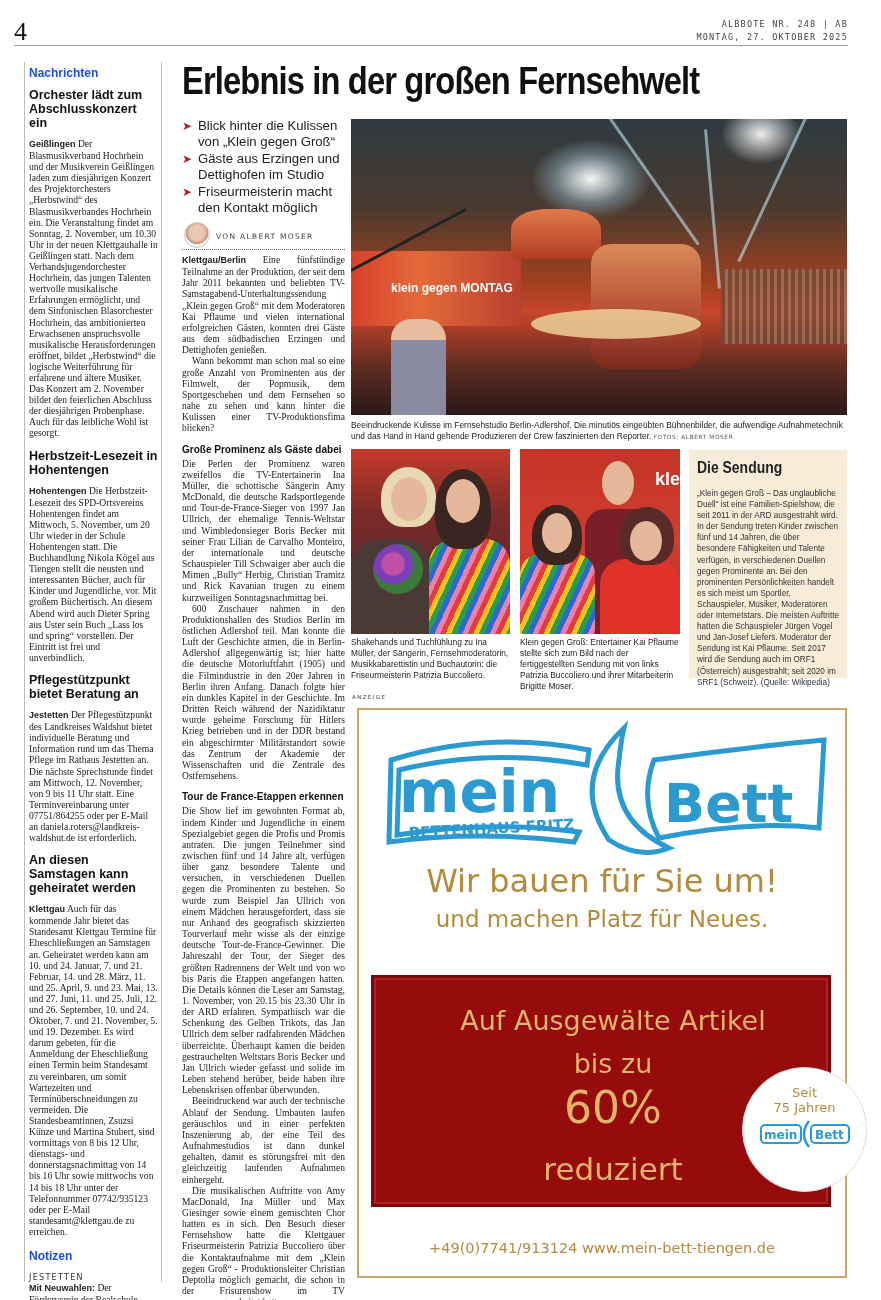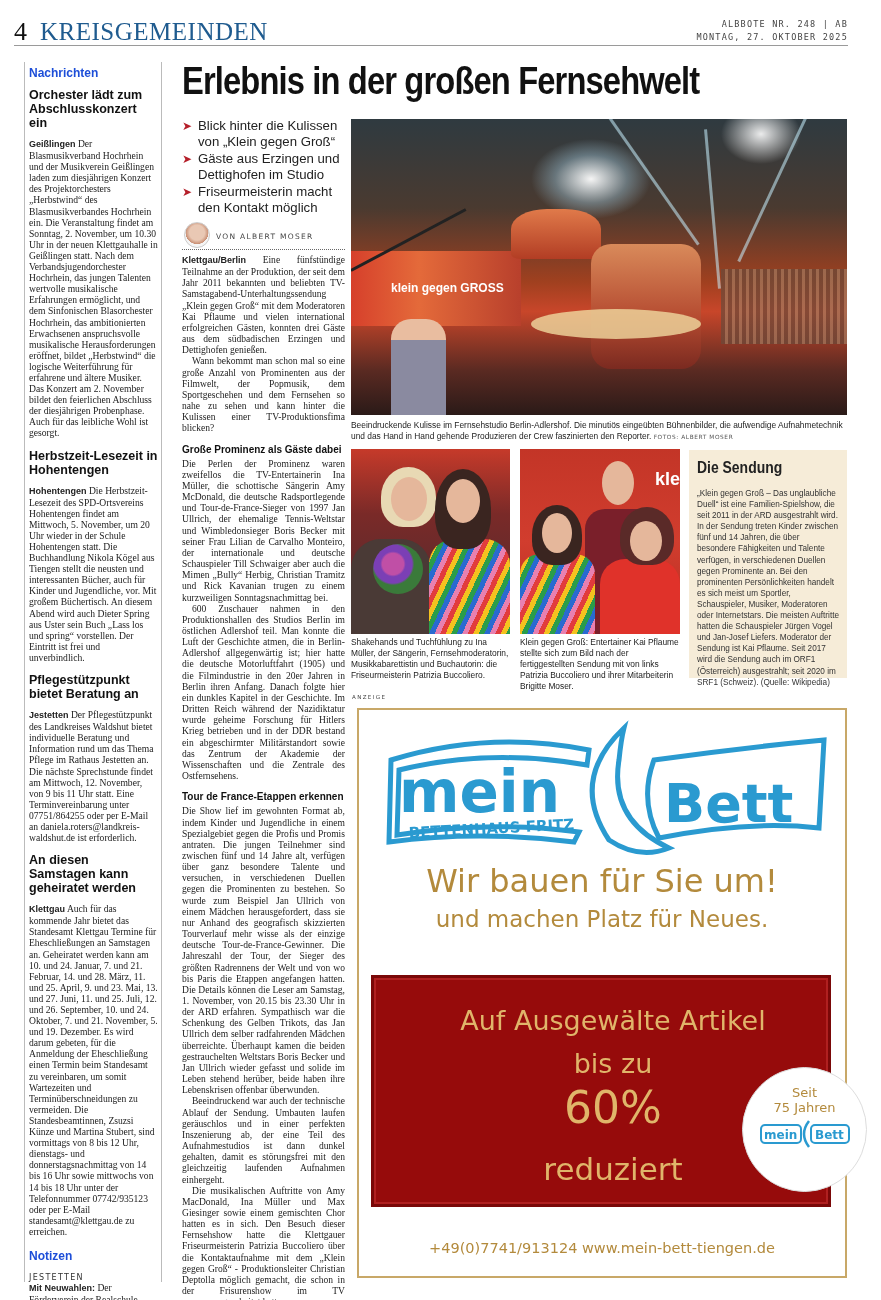--- a/index.html
+++ b/index.html
@@ -91,21 +91,20 @@
   .ad-badge-logo { margin: 4px auto 0; width: 92px; height: 30px; }
   .ad-footer { position: absolute; left: 0; width: 100%; text-align: center; font-family: "DejaVu Sans", sans-serif; font-size: 14.5px; color: #b38a3c; }
   .ad-f1 { top: 510px; }
   .ad-f2 { top: 530px; }
 </style>
 </head>
 <body>
 
 <header class="page-header">
   <span class="page-num">4</span>
-  <span class="section-title">KREISGEMEINDEN</span>
   <div class="header-meta">
     <div>ALBBOTE NR. 248 | AB</div>
     <div>MONTAG, 27. OKTOBER 2025</div>
   </div>
 </header>
 
 <aside class="left-col">
   <div class="col-kicker">Nachrichten</div>
 
   <div class="brief">
@@ -166,21 +165,21 @@
   <p class="ind">Beeindruckend war auch der technische Ablauf der Sendung. Umbauten laufen geräuschlos und in einer perfekten Inszenierung ab, der eine Teil des Aufnahmestudios ist dann dunkel gehalten, damit es störungsfrei mit den gleichzeitig laufenden Aufnahmen einhergeht.</p>
   <p class="ind">Die musikalischen Auftritte von Amy MacDonald, Ina Müller und Max Giesinger sowie einem gemischten Chor hatten es in sich. Den Besuch dieser Fernsehshow hatte die Klettgauer Friseurmeisterin Patrizia Buccoliero über die Kontaktaufnahme mit dem „Klein gegen Groß“ - Produktionsleiter Christian Deptolla möglich gemacht, die schon in der Frisurenshow im TV zusammengearbeitet hatten.</p>
 
 </div>
 
 <figure class="main-photo">
   <div class="light-beam" style="left:300px;top:-20px;transform:rotate(-35deg);"></div>
   <div class="light-beam" style="left:420px;top:-10px;transform:rotate(25deg);"></div>
   <div class="light-beam" style="left:360px;top:10px;transform:rotate(-5deg);"></div>
   <div class="stage-wall"></div>
-  <div class="stage-logo">klein gegen GROSS</div>
+  <div class="stage-logo">klein gegen MONTAG</div>
   <div class="stage-tower"></div>
   <div class="audience"></div>
   <div class="stage-disc"></div>
   <div class="stage-floor"></div>
   <div class="crane"></div>
   <div class="person"></div>
 </figure>
 <figcaption class="caption" style="left:351px;top:420px;width:496px;">
   <span>Beeindruckende Kulisse im Fernsehstudio Berlin-Adlershof. Die minutiös eingeübten Bühnenbilder, die aufwendige Aufnahmetechnik und das Hand in Hand gehende Produzieren der Crew faszinierten den Reporter.</span>
   <span class="credit">FOTOS: ALBERT MOSER</span>

